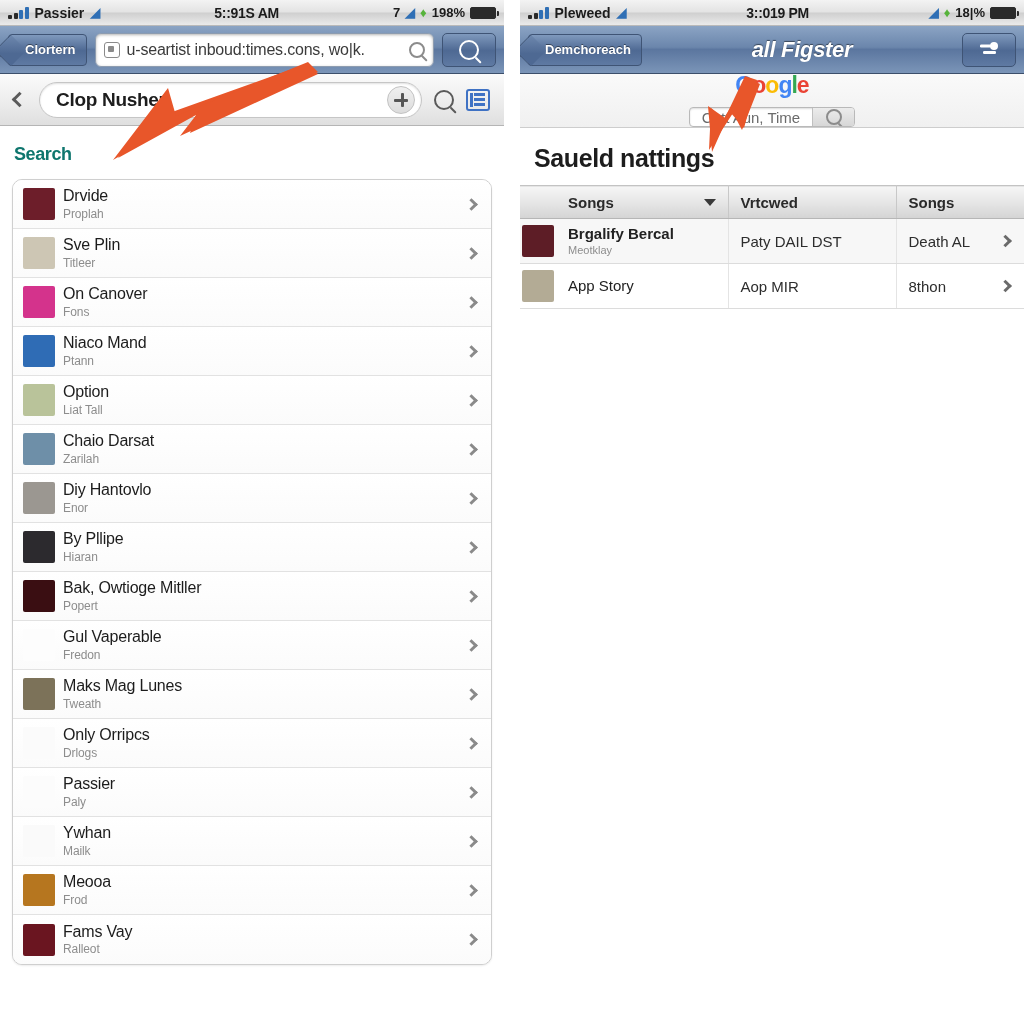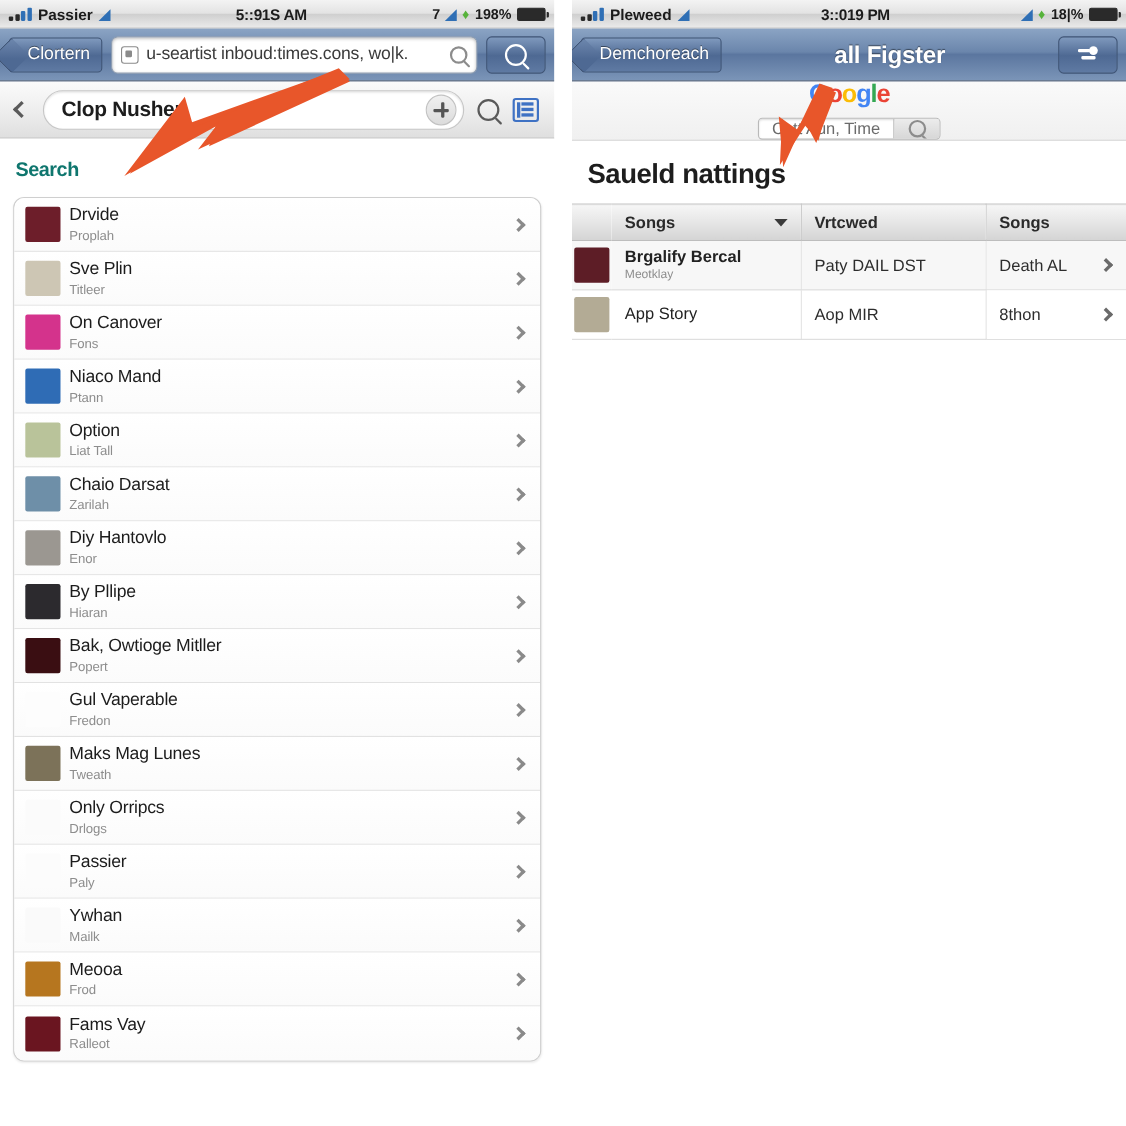--- a/index.html
+++ b/index.html
@@ -53,36 +53,37 @@
     height: 48px; width: 100%;
     background: linear-gradient(180deg,#8ba4c4 0%, #6b86ac 45%, #5b769f 50%, #7b95b8 100%);
     border-bottom: 1px solid #3c4f6b;
     display: flex; align-items: center; padding: 0 8px; gap: 8px;
     position: relative;
   }
   .backbtn {
     position: relative; height: 32px;
     background: linear-gradient(180deg,#7f99bd 0%, #4e6993 52%, #5f7aa3 100%);
     border: 1px solid #3f5475; color: #fff;
-    font-size: 16px; font-weight: normal; line-height: 30px;
+    font-size: 13px; font-weight: bold; line-height: 30px;
     padding: 0 10px 0 16px; border-radius: 4px;
     text-shadow: 0 -1px 0 rgba(0,0,0,.45);
     white-space: nowrap;
   }
   .backbtn:before {
     content:""; position: absolute; left: -10px; top: 4px;
     width: 22px; height: 22px; transform: rotate(45deg);
     background: linear-gradient(135deg,#6e88ae 0%, #4e6993 60%);
     border-left: 1px solid #3f5475; border-bottom: 1px solid #3f5475;
     border-radius: 3px;
   }
   .nav-title {
     flex: 1 1 auto; text-align: center; color: #fff;
     font-size: 22px; font-weight: bold; letter-spacing: -0.3px;
     text-shadow: 0 -1px 1px rgba(0,0,0,.5);
+    font-style: italic;
   }
   .nav-sq {
     width: 54px; height: 34px; border-radius: 5px;
     background: linear-gradient(180deg,#7f99bd 0%, #4e6993 52%, #5f7aa3 100%);
     border: 1px solid #3f5475;
     display: flex; align-items: center; justify-content: center;
   }
 
   
   .urlbar {

